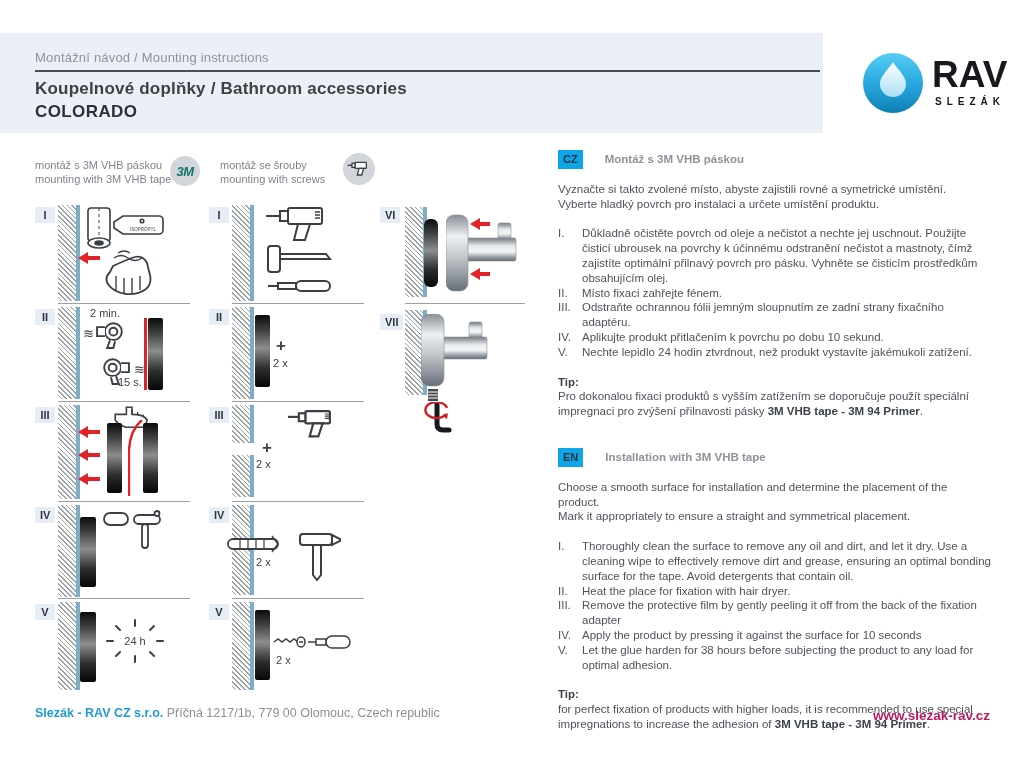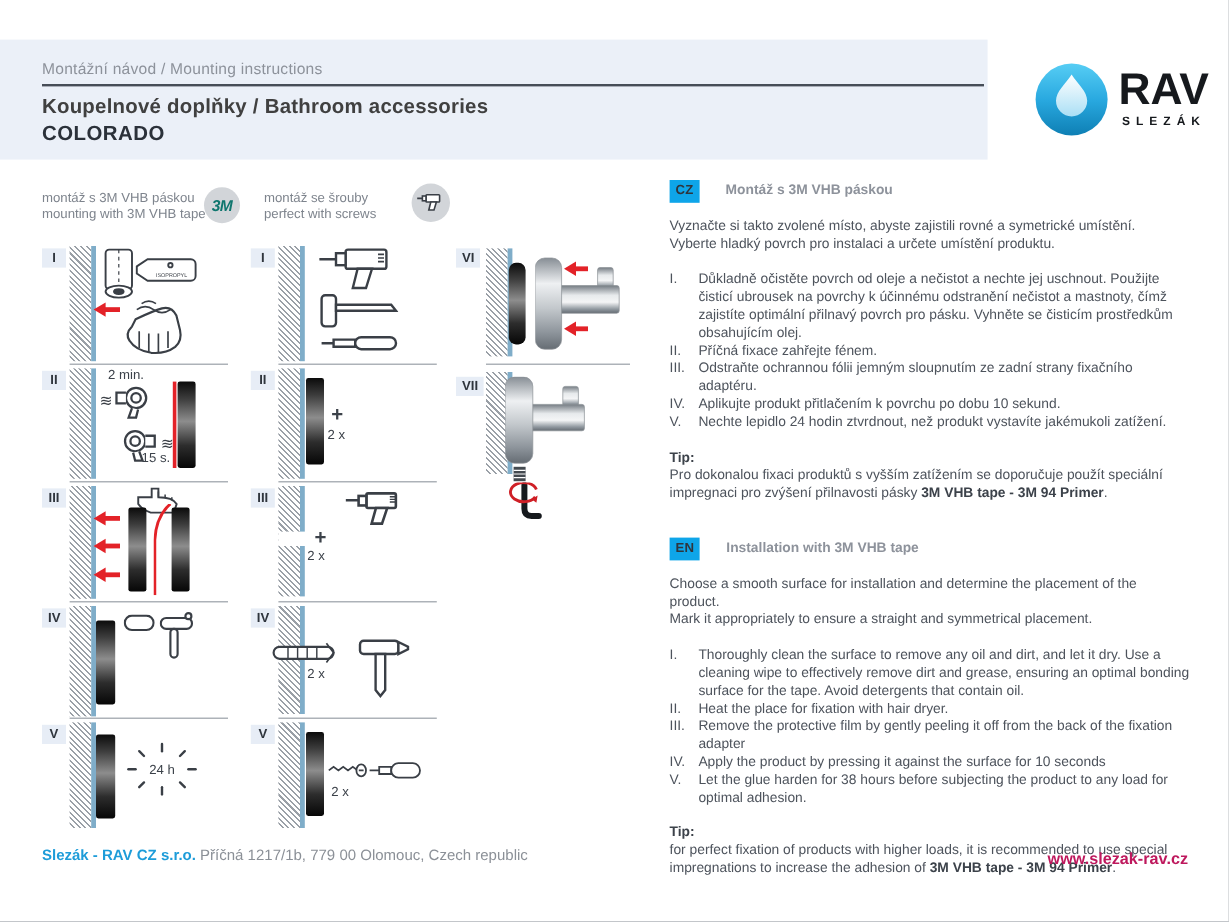--- a/index.html
+++ b/index.html
@@ -115,21 +115,21 @@
   <div class="method-label" style="left:35px;top:158px;">
     <div>montáž s 3M VHB páskou</div>
     <div>mounting with 3M VHB tape</div>
   </div>
   <div class="badge-circle" style="left:170px;top:156px;">
     <span class="badge-3m">3M</span>
   </div>
 
   <div class="method-label" style="left:220px;top:158px;">
     <div>montáž se šrouby</div>
-    <div>perfect with screws</div>
+    <div>mounting with screws</div>
   </div>
   <div class="badge-circle" style="left:343px;top:153px;width:32px;height:32px;">
     <svg width="24" height="18" viewBox="0 0 72 52">
       <g fill="none" stroke="#3a3f46" stroke-width="4">
         <rect x="24" y="6" width="34" height="18" rx="2" fill="#fff"></rect>
         <rect x="15" y="9" width="9" height="12" fill="#fff"></rect>
         <line x1="2" y1="15" x2="15" y2="15"></line>
         <path d="M36,24 l-5,20 h13 l6,-20 z" fill="#fff"></path>
       </g>
     </svg>
@@ -391,21 +391,21 @@
       <p>Vyznačte si takto zvolené místo, abyste zajistili rovné a symetrické umístění.</p>
       <p>Vyberte hladký povrch pro instalaci a určete umístění produktu.</p>
     </div>
     <ol class="roman">
       <li>
           <span class="num">I.</span>
           <span class="itx">Důkladně očistěte povrch od oleje a nečistot a nechte jej uschnout. Použijte čisticí ubrousek na povrchy k účinnému odstranění nečistot a mastnoty, čímž zajistíte optimální přilnavý povrch pro pásku. Vyhněte se čisticím prostředkům obsahujícím olej.</span>
         </li>
       <li>
           <span class="num">II.</span>
-          <span class="itx">Příčná fixace zahřejte fénem.</span>
+          <span class="itx">Místo fixaci zahřejte fénem.</span>
         </li>
       <li>
           <span class="num">III.</span>
           <span class="itx">Odstraňte ochrannou fólii jemným sloupnutím ze zadní strany fixačního adaptéru.</span>
         </li>
       <li>
           <span class="num">IV.</span>
           <span class="itx">Aplikujte produkt přitlačením k povrchu po dobu 10 sekund.</span>
         </li>
       <li>

